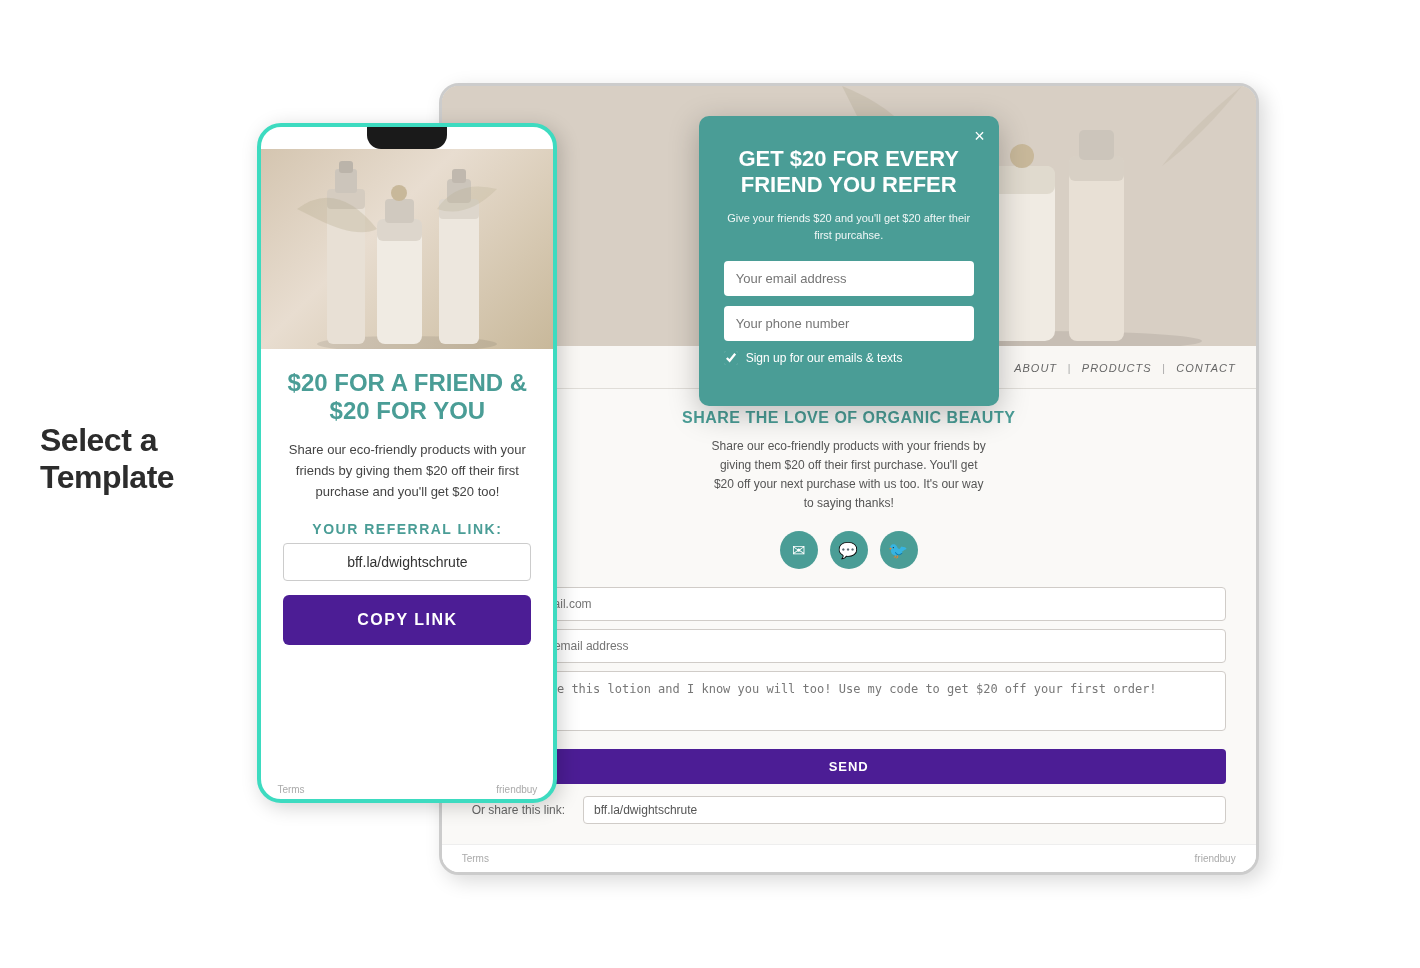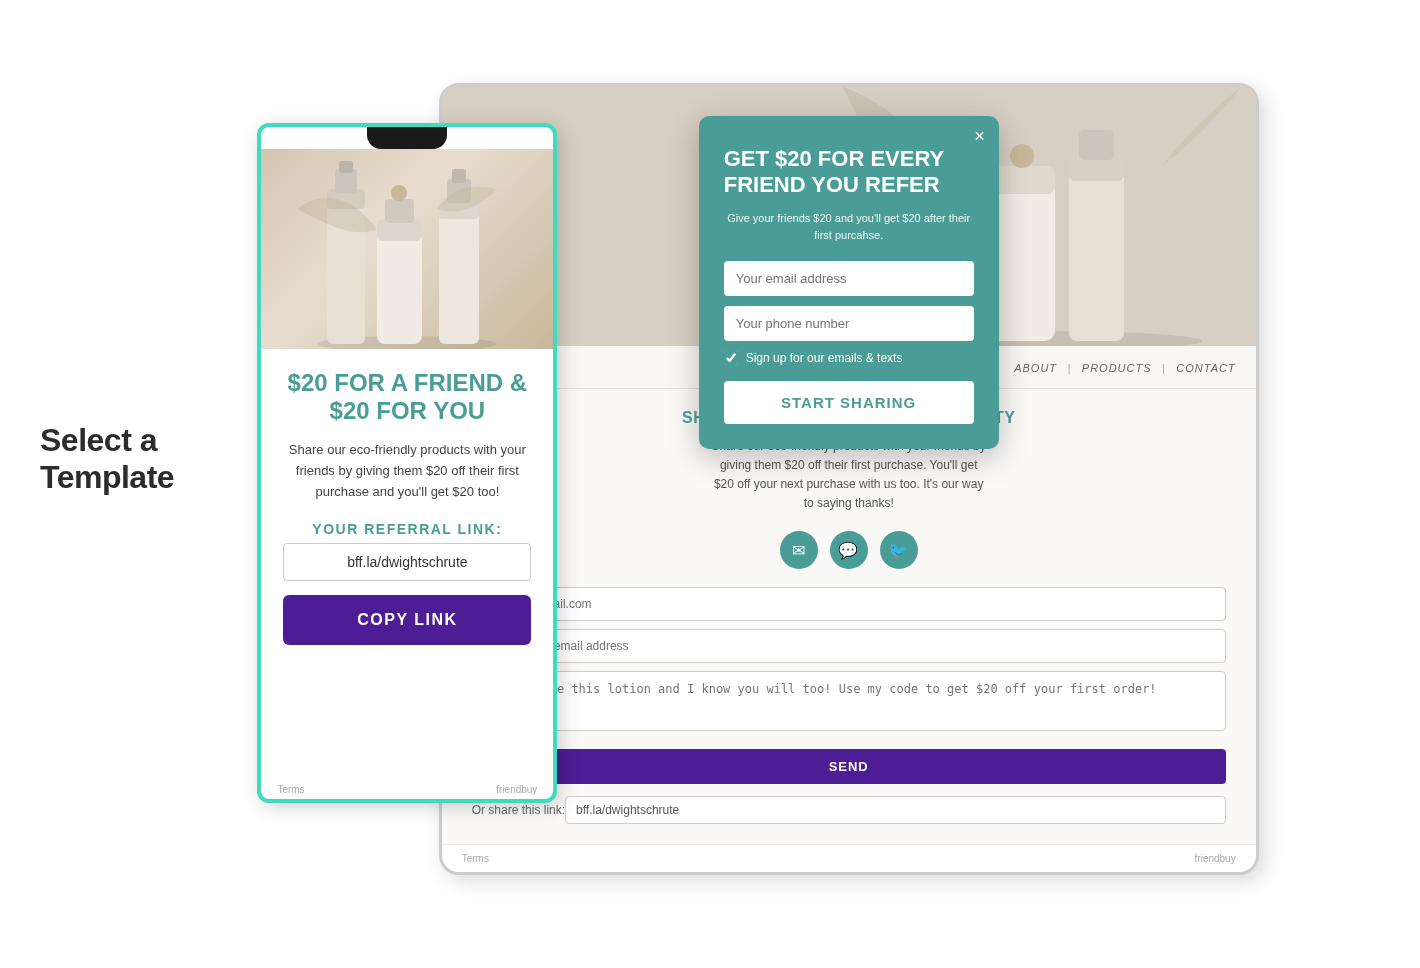--- a/index.html
+++ b/index.html
@@ -101,20 +101,21 @@
       font-weight: 300;
     }
 
     .popup-title {
       color: white;
       font-size: 22px;
       font-weight: 800;
       text-transform: uppercase;
       line-height: 1.2;
       margin-bottom: 12px;
+      text-align: center;
     }
 
     .popup-subtitle {
       color: rgba(255,255,255,0.92);
       font-size: 11px;
       text-align: center;
       margin-bottom: 18px;
       line-height: 1.5;
     }
 
@@ -246,21 +247,21 @@
       font-weight: 700;
       letter-spacing: 1px;
       cursor: pointer;
       text-transform: uppercase;
       margin-bottom: 12px;
     }
 
     .tablet-share-link-row {
       display: flex;
       align-items: center;
-      gap: 0;
+      gap: 18px;
       font-size: 12px;
       color: #666;
     }
 
     .tablet-link-input {
       border: 1px solid #d0ccc8;
       border-radius: 4px;
       padding: 6px 10px;
       font-size: 12px;
       color: #555;
@@ -281,21 +282,21 @@
       font-size: 10px;
       color: #aaa;
     }
 
     
     .phone-mockup {
       width: 300px;
       min-height: 680px;
       background: white;
       border: 4px solid #3ddbc0;
-      border-radius: 12px;
+      border-radius: 24px;
       box-shadow: 4px 4px 20px rgba(0,0,0,0.18);
       position: absolute;
       left: 0;
       top: 40px;
       z-index: 20;
       overflow: hidden;
       display: flex;
       flex-direction: column;
     }
 
@@ -521,20 +522,19 @@
         <div class="popup-card">
           <span class="popup-close">×</span>
           <div class="popup-title">GET $20 FOR EVERY FRIEND YOU REFER</div>
           <div class="popup-subtitle">Give your friends $20 and you'll get $20 after their first purcahse.</div>
           <input class="popup-input" type="email" placeholder="Your email address" style="">
           <input class="popup-input" type="tel" placeholder="Your phone number" style="">
           <div class="popup-checkbox-row">
             <input type="checkbox" checked="" style="">
             <label class="popup-checkbox-label">Sign up for our emails &amp; texts</label>
           </div>
-          <button class="popup-cta-btn">START SHARING</button>
         </div>
       </div>
 
     </div>
 
   </div>
 </div>
 
 </body></html>

